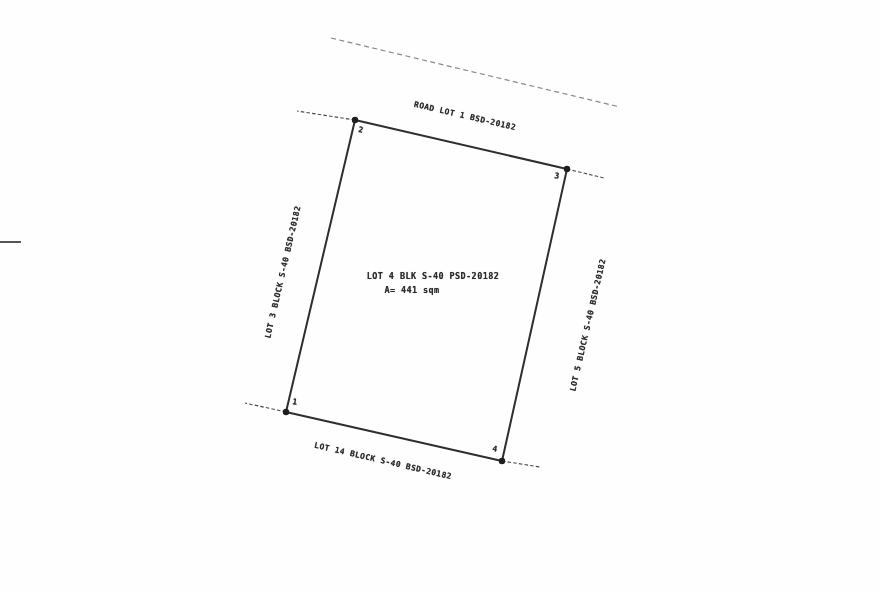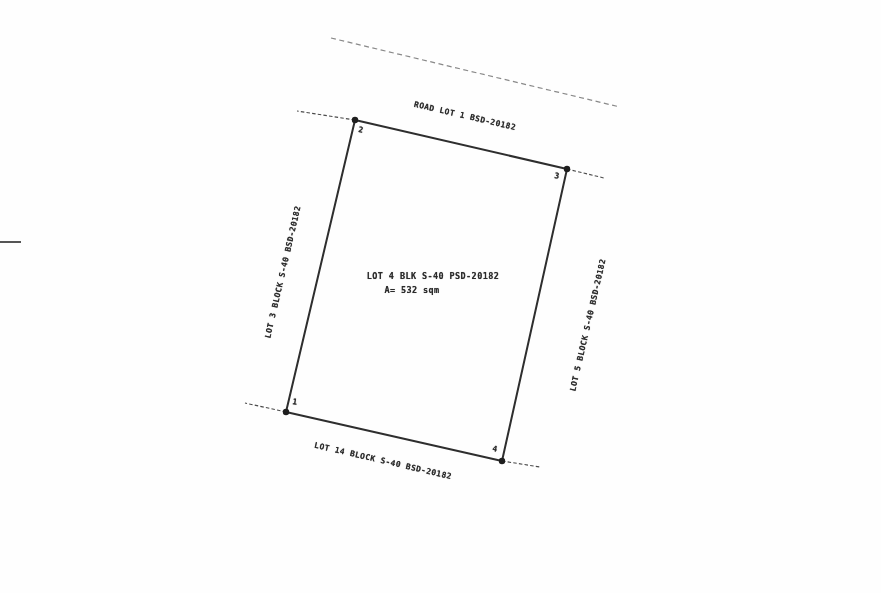--- a/index.html
+++ b/index.html
@@ -54,21 +54,21 @@
 
     <circle cx="286" cy="412" r="3.2" fill="#1e1e1e"></circle>
     <circle cx="355" cy="120" r="3.2" fill="#1e1e1e"></circle>
     <circle cx="567" cy="169" r="3.2" fill="#1e1e1e"></circle>
     <circle cx="502" cy="461" r="3.2" fill="#1e1e1e"></circle>
   </svg>
 
   <div class="lbl road-lbl">ROAD LOT 1 BSD-20182</div>
 
   <div class="lbl center-lbl1">LOT 4 BLK S-40 PSD-20182</div>
-  <div class="lbl center-lbl2">A= 532 sqm</div>
+  <div class="lbl center-lbl2">A= 441 sqm</div>
 
   <div class="lbl left-lbl">LOT 3 BLOCK S-40 BSD-20182</div>
   <div class="lbl right-lbl">LOT 5 BLOCK S-40 BSD-20182</div>
   <div class="lbl bottom-lbl">LOT 14 BLOCK S-40 BSD-20182</div>
 
   <div class="lbl corner-num cn-1">1</div>
   <div class="lbl corner-num cn-2">2</div>
   <div class="lbl corner-num cn-3">3</div>
   <div class="lbl corner-num cn-4">4</div>
 

